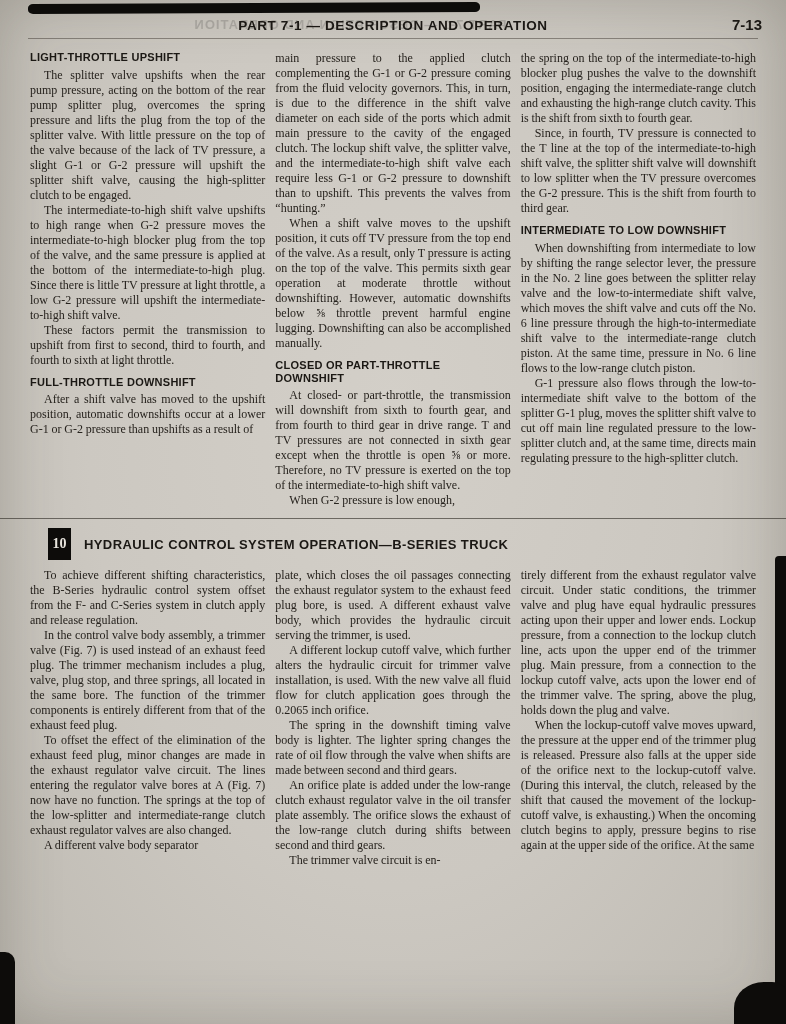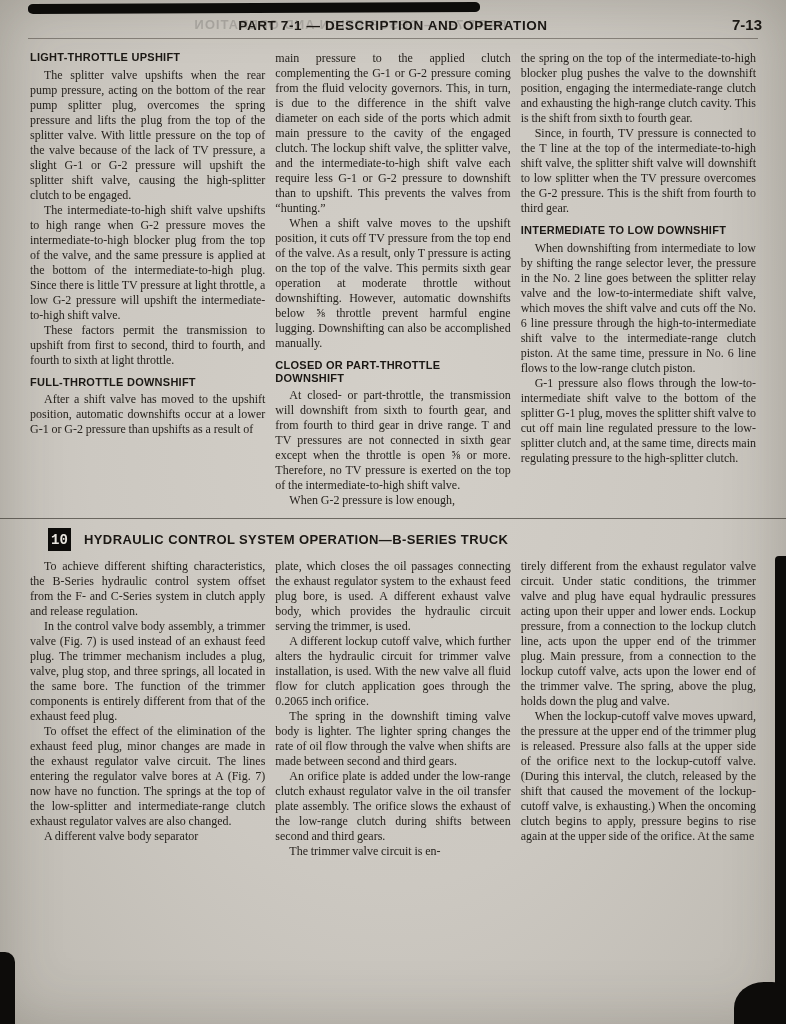--- a/index.html
+++ b/index.html
@@ -79,23 +79,23 @@
   }
   .col > .blk-heading:first-child{margin-top:0;}
   .section-rule{height:1px;background:rgba(40,36,30,.6);margin:10px 0 0;}
   .section-heading{
     position:relative;z-index:2;
     display:flex;align-items:center;gap:13px;
     padding:9px 30px 8px 48px;
   }
   .section-number{
     display:inline-flex;align-items:center;justify-content:center;
-    width:23px;height:23px;flex:0 0 23px;
+    width:23px;height:32px;flex:0 0 23px;
     background:var(--artifact);color:#e8e5de;
-    font-family:Liberation Mono, monospace;font-weight:bold;font-size:14px;
+    font-family:Liberation Serif, serif;font-weight:bold;font-size:14px;
   }
   .section-title{
     font-family:"Liberation Sans", sans-serif;
     font-weight:bold;font-size:13px;letter-spacing:.4px;
     color:var(--heading-ink);
     white-space:nowrap;
   }
 </style>
 </head>
 <body>

